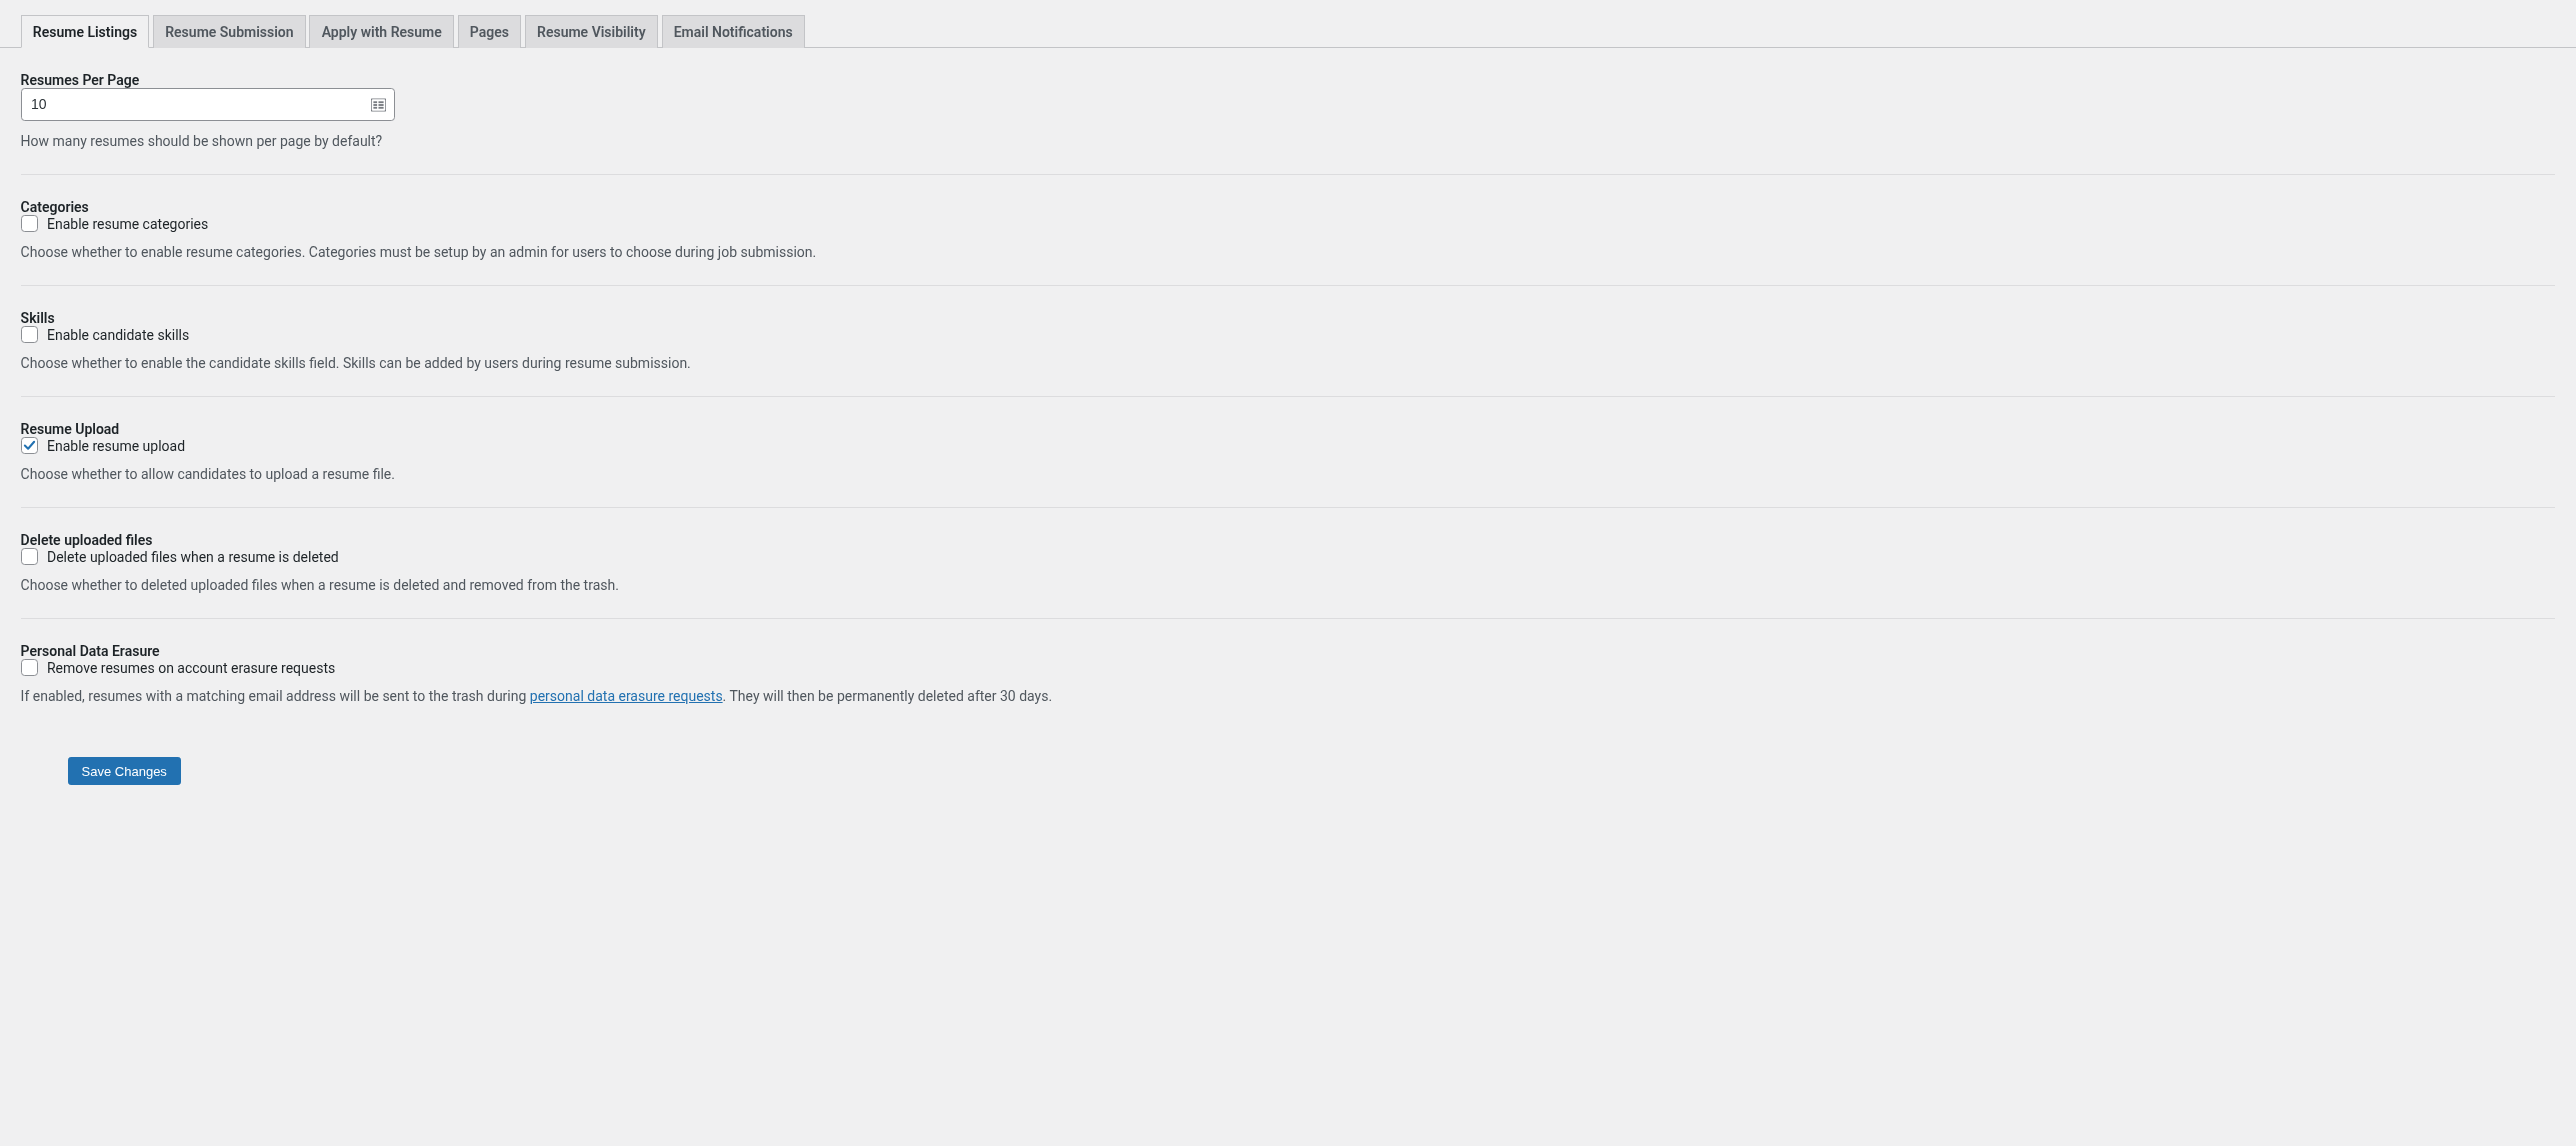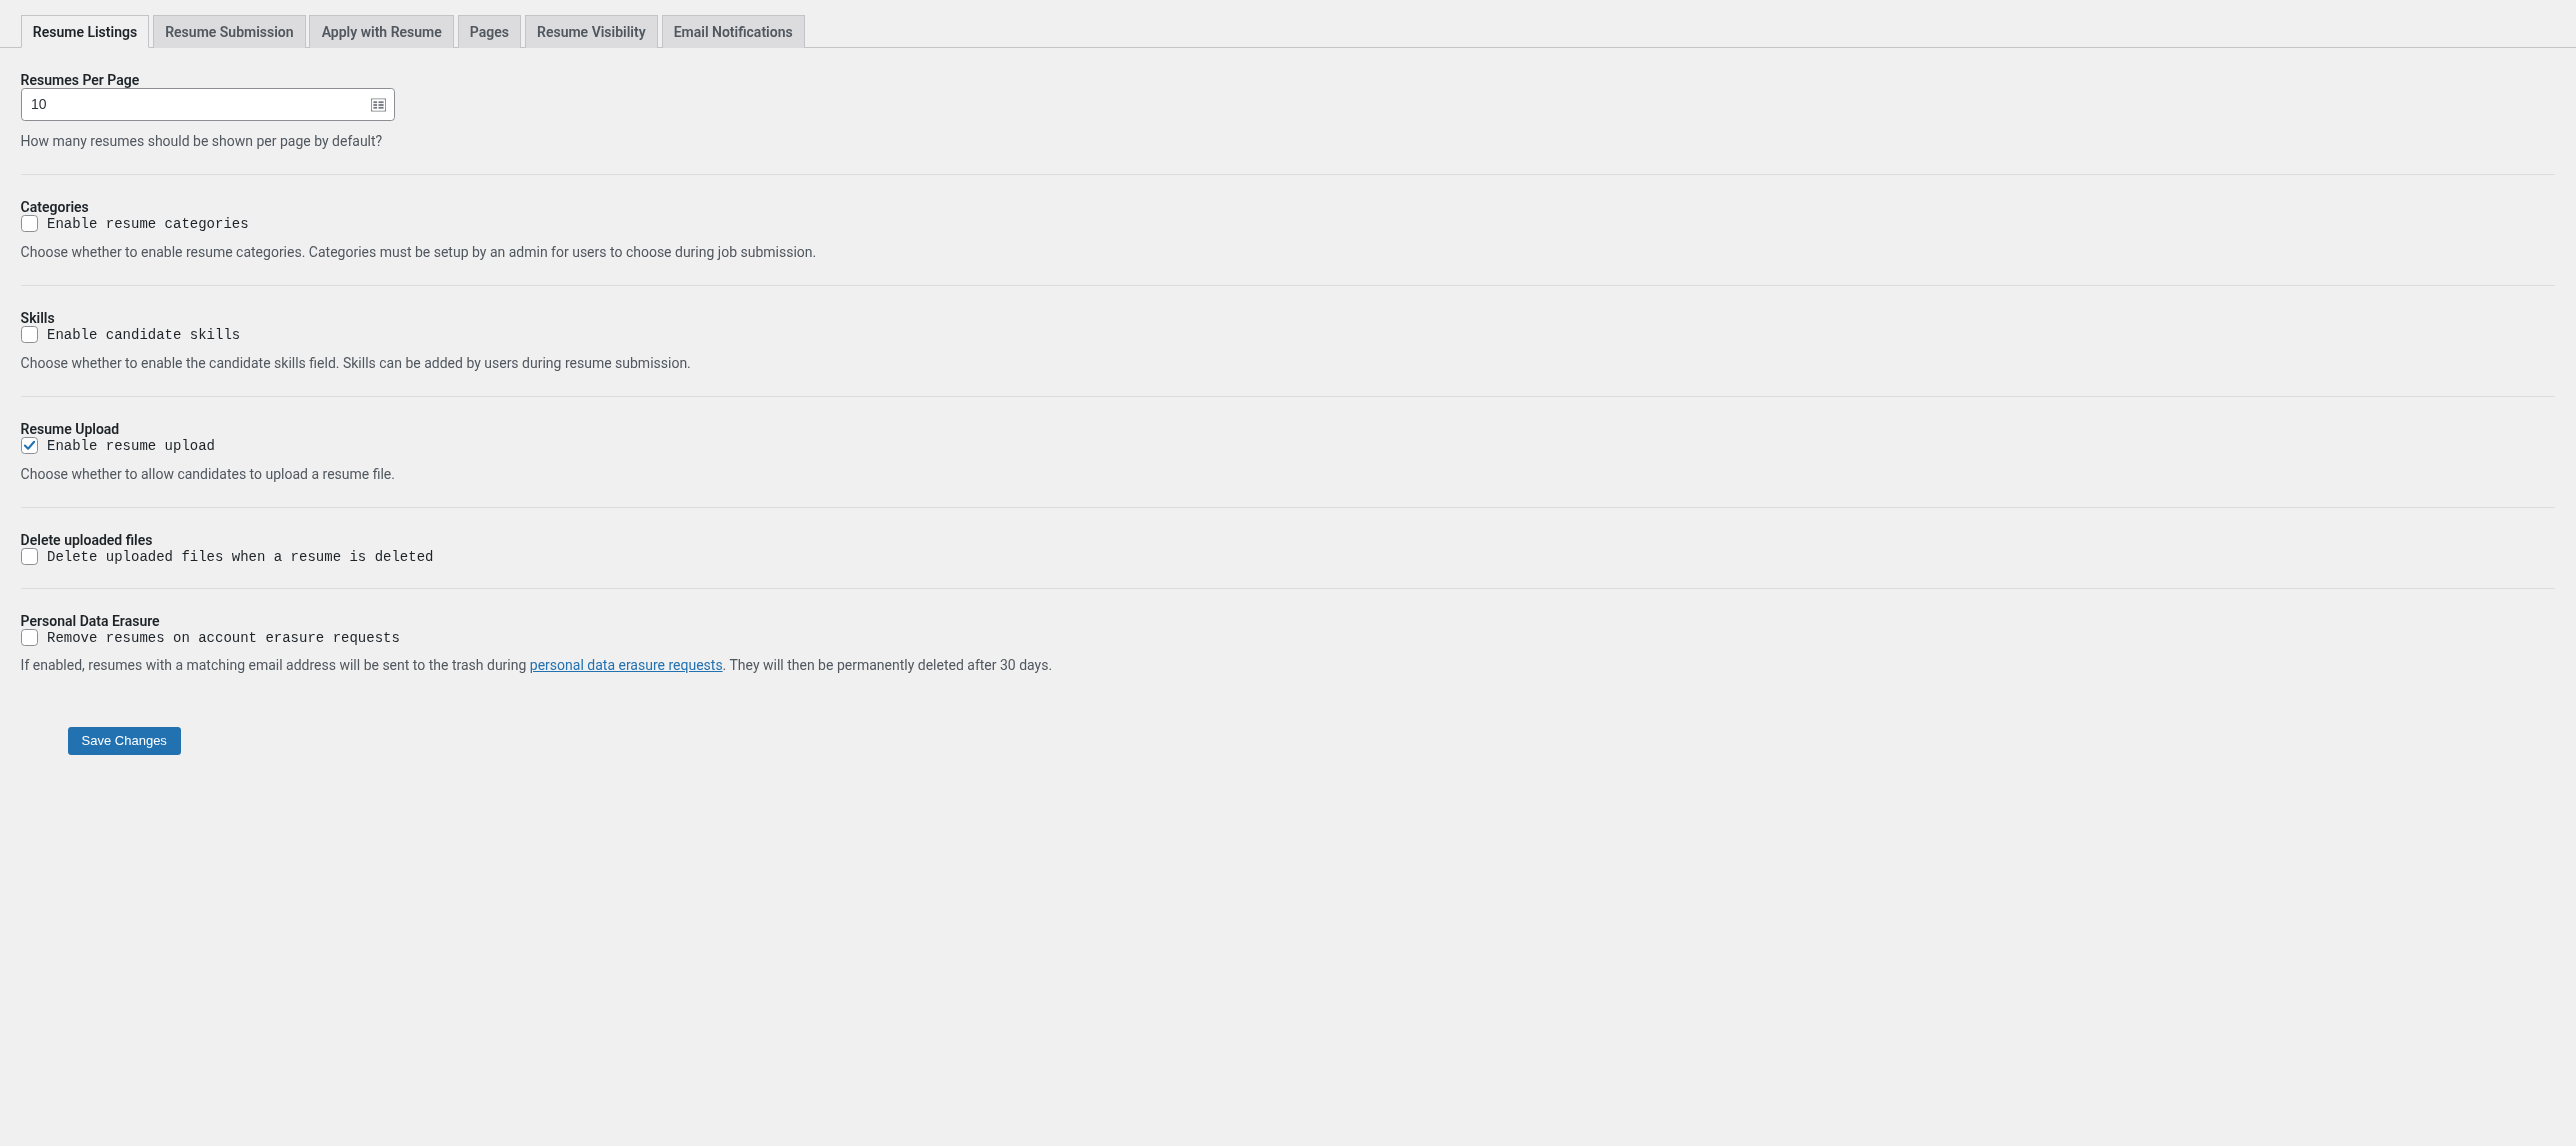--- a/index.html
+++ b/index.html
@@ -89,21 +89,20 @@
     .description {
       margin-top: 9.4px;
       color: #50575e;
       font-size: 14px;
       line-height: 1.5;
     }
     .checkbox-row {
       display: flex;
       align-items: center;
       gap: 9.4px;
-      font-family: Liberation Mono, monospace;
     }
     .checkbox {
       width: 17px;
       height: 17px;
       border: 0.9px solid #8c8f94;
       border-radius: 3.7px;
       background: #fff;
       cursor: pointer;
       display: flex;
       align-items: center;
@@ -218,20 +217,21 @@
 
   <div class="form-row">
     <div class="form-label">Delete uploaded files</div>
     <div class="form-field">
       <div class="checkbox-row">
         <div class="checkbox">
           
         </div>
         <span class="checkbox-label">Delete uploaded files when a resume is deleted</span>
       </div>
+      <div class="description">Choose whether to deleted uploaded files when a resume is deleted and removed from the trash.</div>
     </div>
   </div>
 
   <div class="form-row" style="border-bottom:none;">
     <div class="form-label">Personal Data Erasure</div>
     <div class="form-field">
       <div class="checkbox-row">
         <div class="checkbox">
           
         </div>

